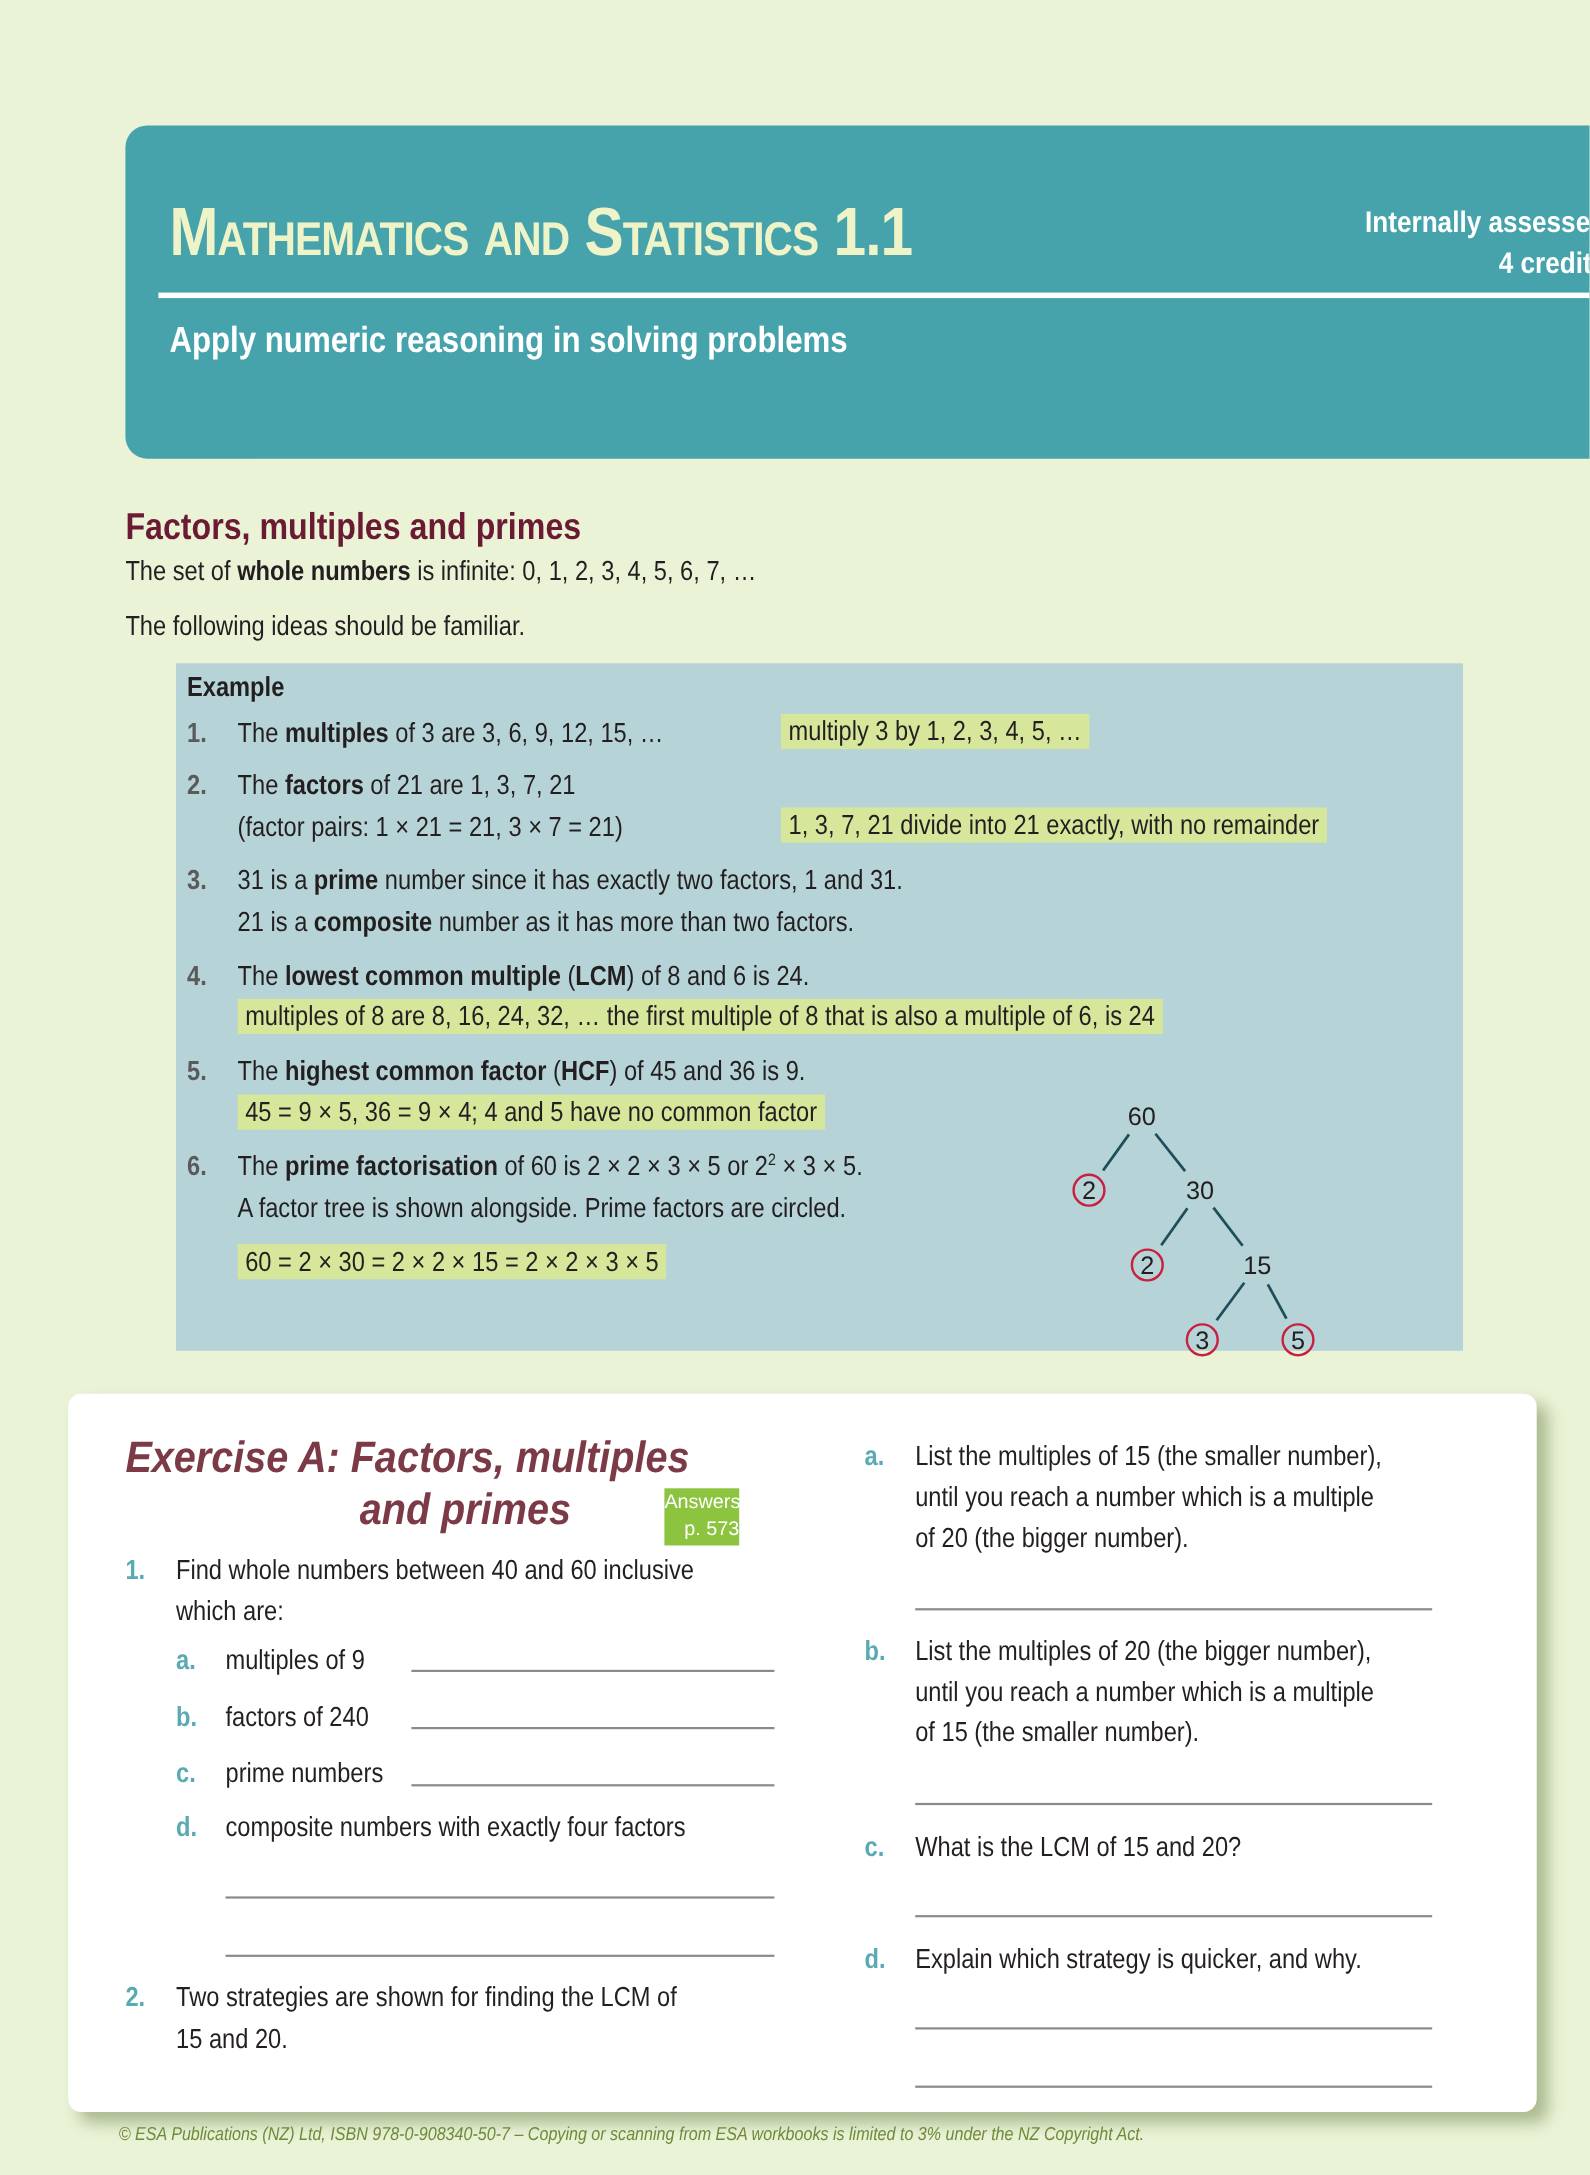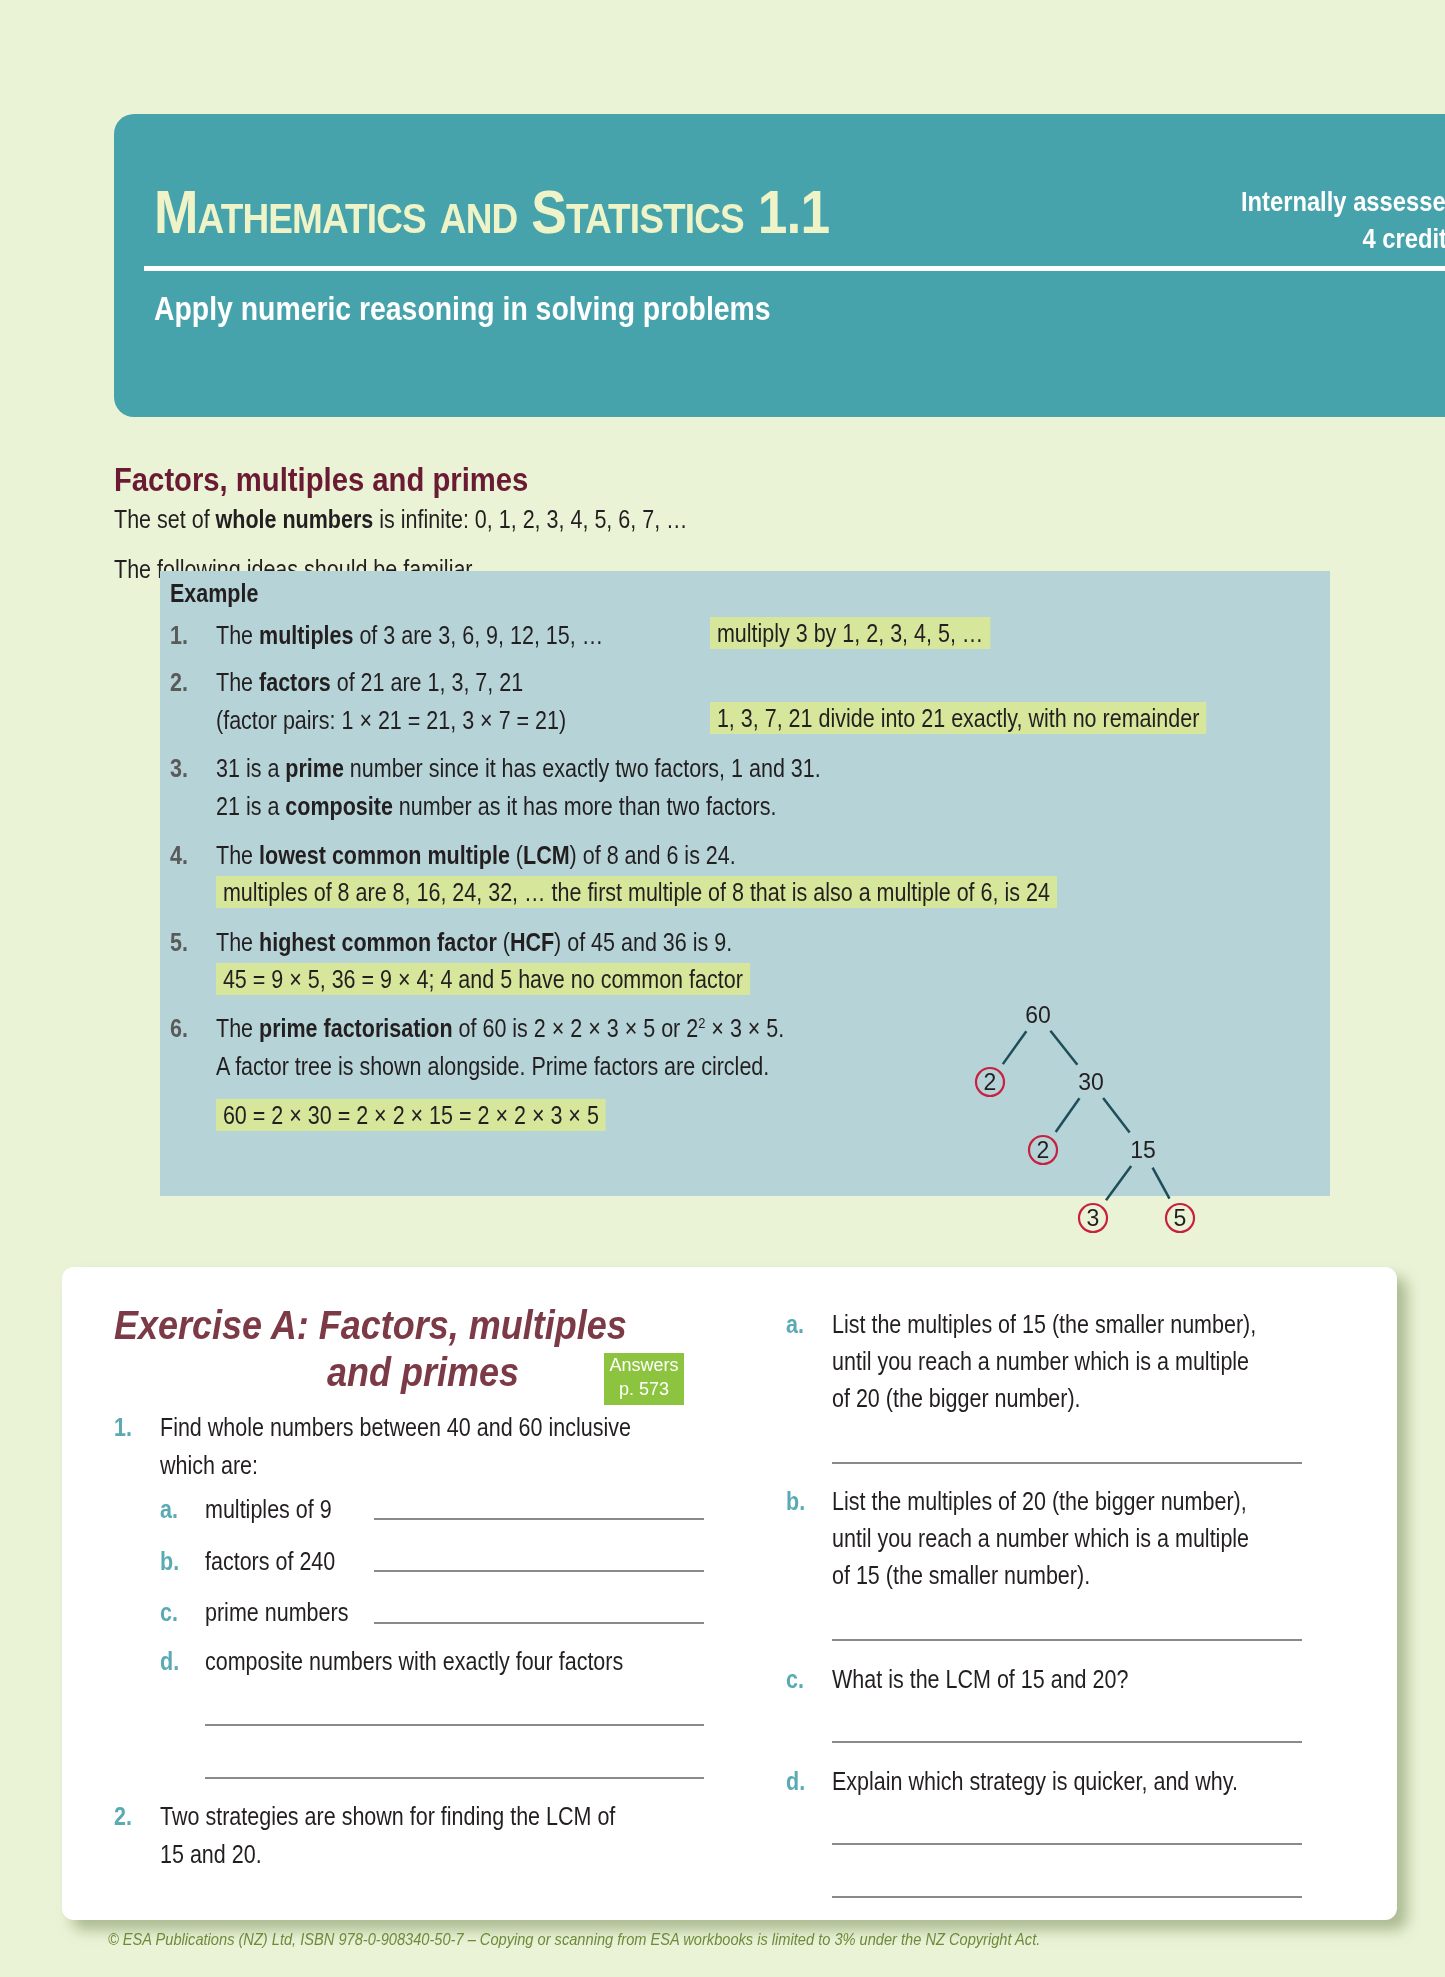--- a/index.html
+++ b/index.html
@@ -43,21 +43,21 @@
     transform: scaleX(0.86); transform-origin: left top;
   }
   .para {
     position: absolute; left: 114px; font-size: 25px; white-space: nowrap;
     transform: scaleX(0.86); transform-origin: left top;
   }
   .para b { font-weight: bold; }
 
   
   #example {
-    position: absolute; left: 160px; top: 571px; width: 1170px; height: 625px;
+    position: absolute; left: 160px; top: 603px; width: 1170px; height: 625px;
     background: #b6d3d7;
   }
   .ex-line {
     position: absolute; font-size: 25px; white-space: nowrap;
     transform: scaleX(0.86); transform-origin: left top;
   }
   .ex-num { position: absolute; font-weight: bold; color: #5a5a5a; font-size: 25px;
     transform: scaleX(0.86); transform-origin: left top; }
   .hl { background: #d6e69a; padding: 2px 8px; }
   .ex-label { position: absolute; left: 10px; top: 8px; font-weight: bold; font-size: 25px;
@@ -72,22 +72,22 @@
     position: absolute; left: 62px; top: 1267px; width: 1335px; height: 653px;
     background: #ffffff; border-radius: 12px;
     box-shadow: 10px 10px 14px rgba(120,140,90,0.55);
   }
   .ex-title {
     position: absolute; font-weight: bold; font-style: italic; font-size: 40px;
     color: #7b3a46; white-space: nowrap;
     transform: scaleX(0.9); transform-origin: left top;
   }
   .answers {
-    position: absolute; left: 542px; top: 86px; width: 80px; height: 52px;
-    background: #8cc43f; color: #ffffff; text-align: center;
+    position: absolute; left: 542px; top: 86px; width: 68px; height: 52px;
+    background: #8cc43f; color: #ffffff; text-align: right;
     font-size: 18px; line-height: 24px;
   }
   .q { position: absolute; font-size: 25px; white-space: nowrap;
     transform: scaleX(0.86); transform-origin: left top; }
   .qnum { color: #5aaab3; font-weight: bold; }
   .line { position: absolute; height: 2px; background: #8a8a8a; }
 
   .footer {
     position: absolute; left: 108px; top: 1930px; font-size: 17px; font-style: italic;
     color: #6e8a3a; white-space: nowrap;

